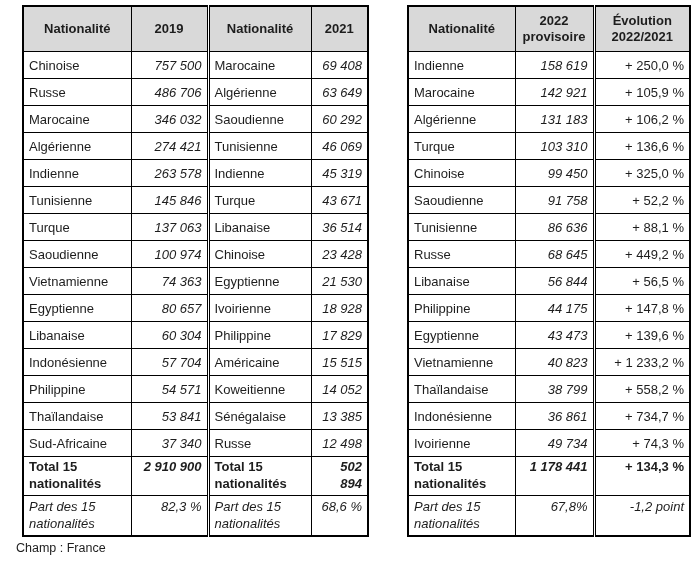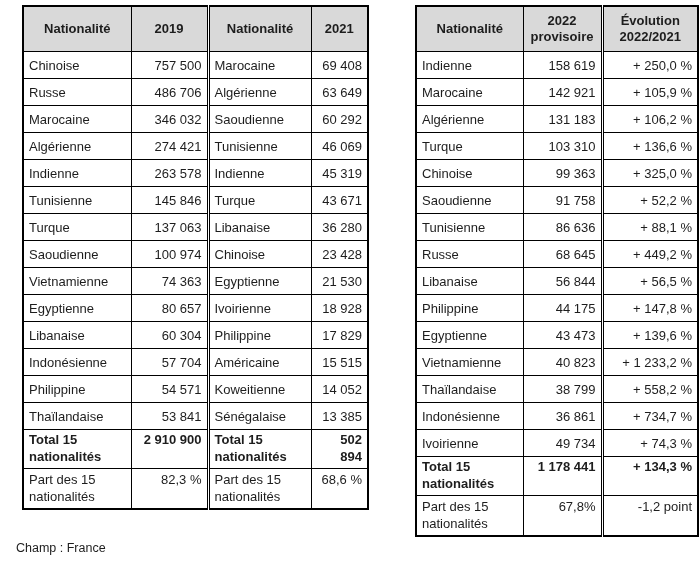--- a/index.html
+++ b/index.html
@@ -12,21 +12,20 @@
     font-family: "Liberation Sans", sans-serif;
     color: #1d1d1d;
   }
   .wrap {
     padding: 5px 0 0 22px;
   }
   .tables {
     display: flex;
     align-items: flex-start;
     gap: 38px;
-    justify-content: space-between;
   }
   table.tbl {
     border-collapse: collapse;
     table-layout: fixed;
     border: 2px solid #000;
     font-size: 13px;
   }
   table.tbl th, table.tbl td {
     border: 1px solid #000;
     padding: 2px 5px;
@@ -38,30 +37,31 @@
     text-align: center;
     height: 40px;
     vertical-align: middle;
     line-height: 1.25;
   }
   tbody.body-rows td {
     height: 22px;
     vertical-align: middle;
   }
   td.name { text-align: left; }
-  td.num  { text-align: right; }
+  td.num  { text-align: right; font-style: italic; }
   td.evo  { text-align: right; font-weight: normal; }
   .thick  { border-left: 3px double #000 !important; }
   tr.total-row td {
     font-weight: bold;
     vertical-align: top;
     height: 32px;
     line-height: 1.3;
   }
   tr.part-row td {
+    font-style: italic;
     font-weight: normal;
     vertical-align: top;
     height: 33px;
     line-height: 1.35;
   }
   .footer {
     margin-top: 3px;
     margin-left: -6px;
     font-size: 12.5px;
     line-height: 1.4;
@@ -122,21 +122,21 @@
           <tr>
             <td class="name">Tunisienne</td>
             <td class="num">145 846</td>
             <td class="name thick">Turque</td>
             <td class="num">43 671</td>
           </tr>
           <tr>
             <td class="name">Turque</td>
             <td class="num">137 063</td>
             <td class="name thick">Libanaise</td>
-            <td class="num">36 280</td>
+            <td class="num">36 514</td>
           </tr>
           <tr>
             <td class="name">Saoudienne</td>
             <td class="num">100 974</td>
             <td class="name thick">Chinoise</td>
             <td class="num">23 428</td>
           </tr>
           <tr>
             <td class="name">Vietnamienne</td>
             <td class="num">74 363</td>
@@ -165,20 +165,26 @@
             <td class="name">Philippine</td>
             <td class="num">54 571</td>
             <td class="name thick">Koweitienne</td>
             <td class="num">14 052</td>
           </tr>
           <tr>
             <td class="name">Thaïlandaise</td>
             <td class="num">53 841</td>
             <td class="name thick">Sénégalaise</td>
             <td class="num">13 385</td>
+          </tr>
+          <tr>
+            <td class="name">Sud-Africaine</td>
+            <td class="num">37 340</td>
+            <td class="name thick">Russe</td>
+            <td class="num">12 498</td>
           </tr>
         </tbody>
       <tbody>
         <tr class="total-row">
           <td class="name">Total 15 nationalités</td>
           <td class="num">2 910 900</td>
           <td class="name thick">Total 15 nationalités</td>
           <td class="num">502 894</td>
         </tr>
         <tr class="part-row">
@@ -219,21 +225,21 @@
             <td class="num">131 183</td>
             <td class="evo thick">+ 106,2 %</td>
           </tr>
           <tr>
             <td class="name">Turque</td>
             <td class="num">103 310</td>
             <td class="evo thick">+ 136,6 %</td>
           </tr>
           <tr>
             <td class="name">Chinoise</td>
-            <td class="num">99 363</td>
+            <td class="num">99 450</td>
             <td class="evo thick">+ 325,0 %</td>
           </tr>
           <tr>
             <td class="name">Saoudienne</td>
             <td class="num">91 758</td>
             <td class="evo thick">+ 52,2 %</td>
           </tr>
           <tr>
             <td class="name">Tunisienne</td>
             <td class="num">86 636</td>

